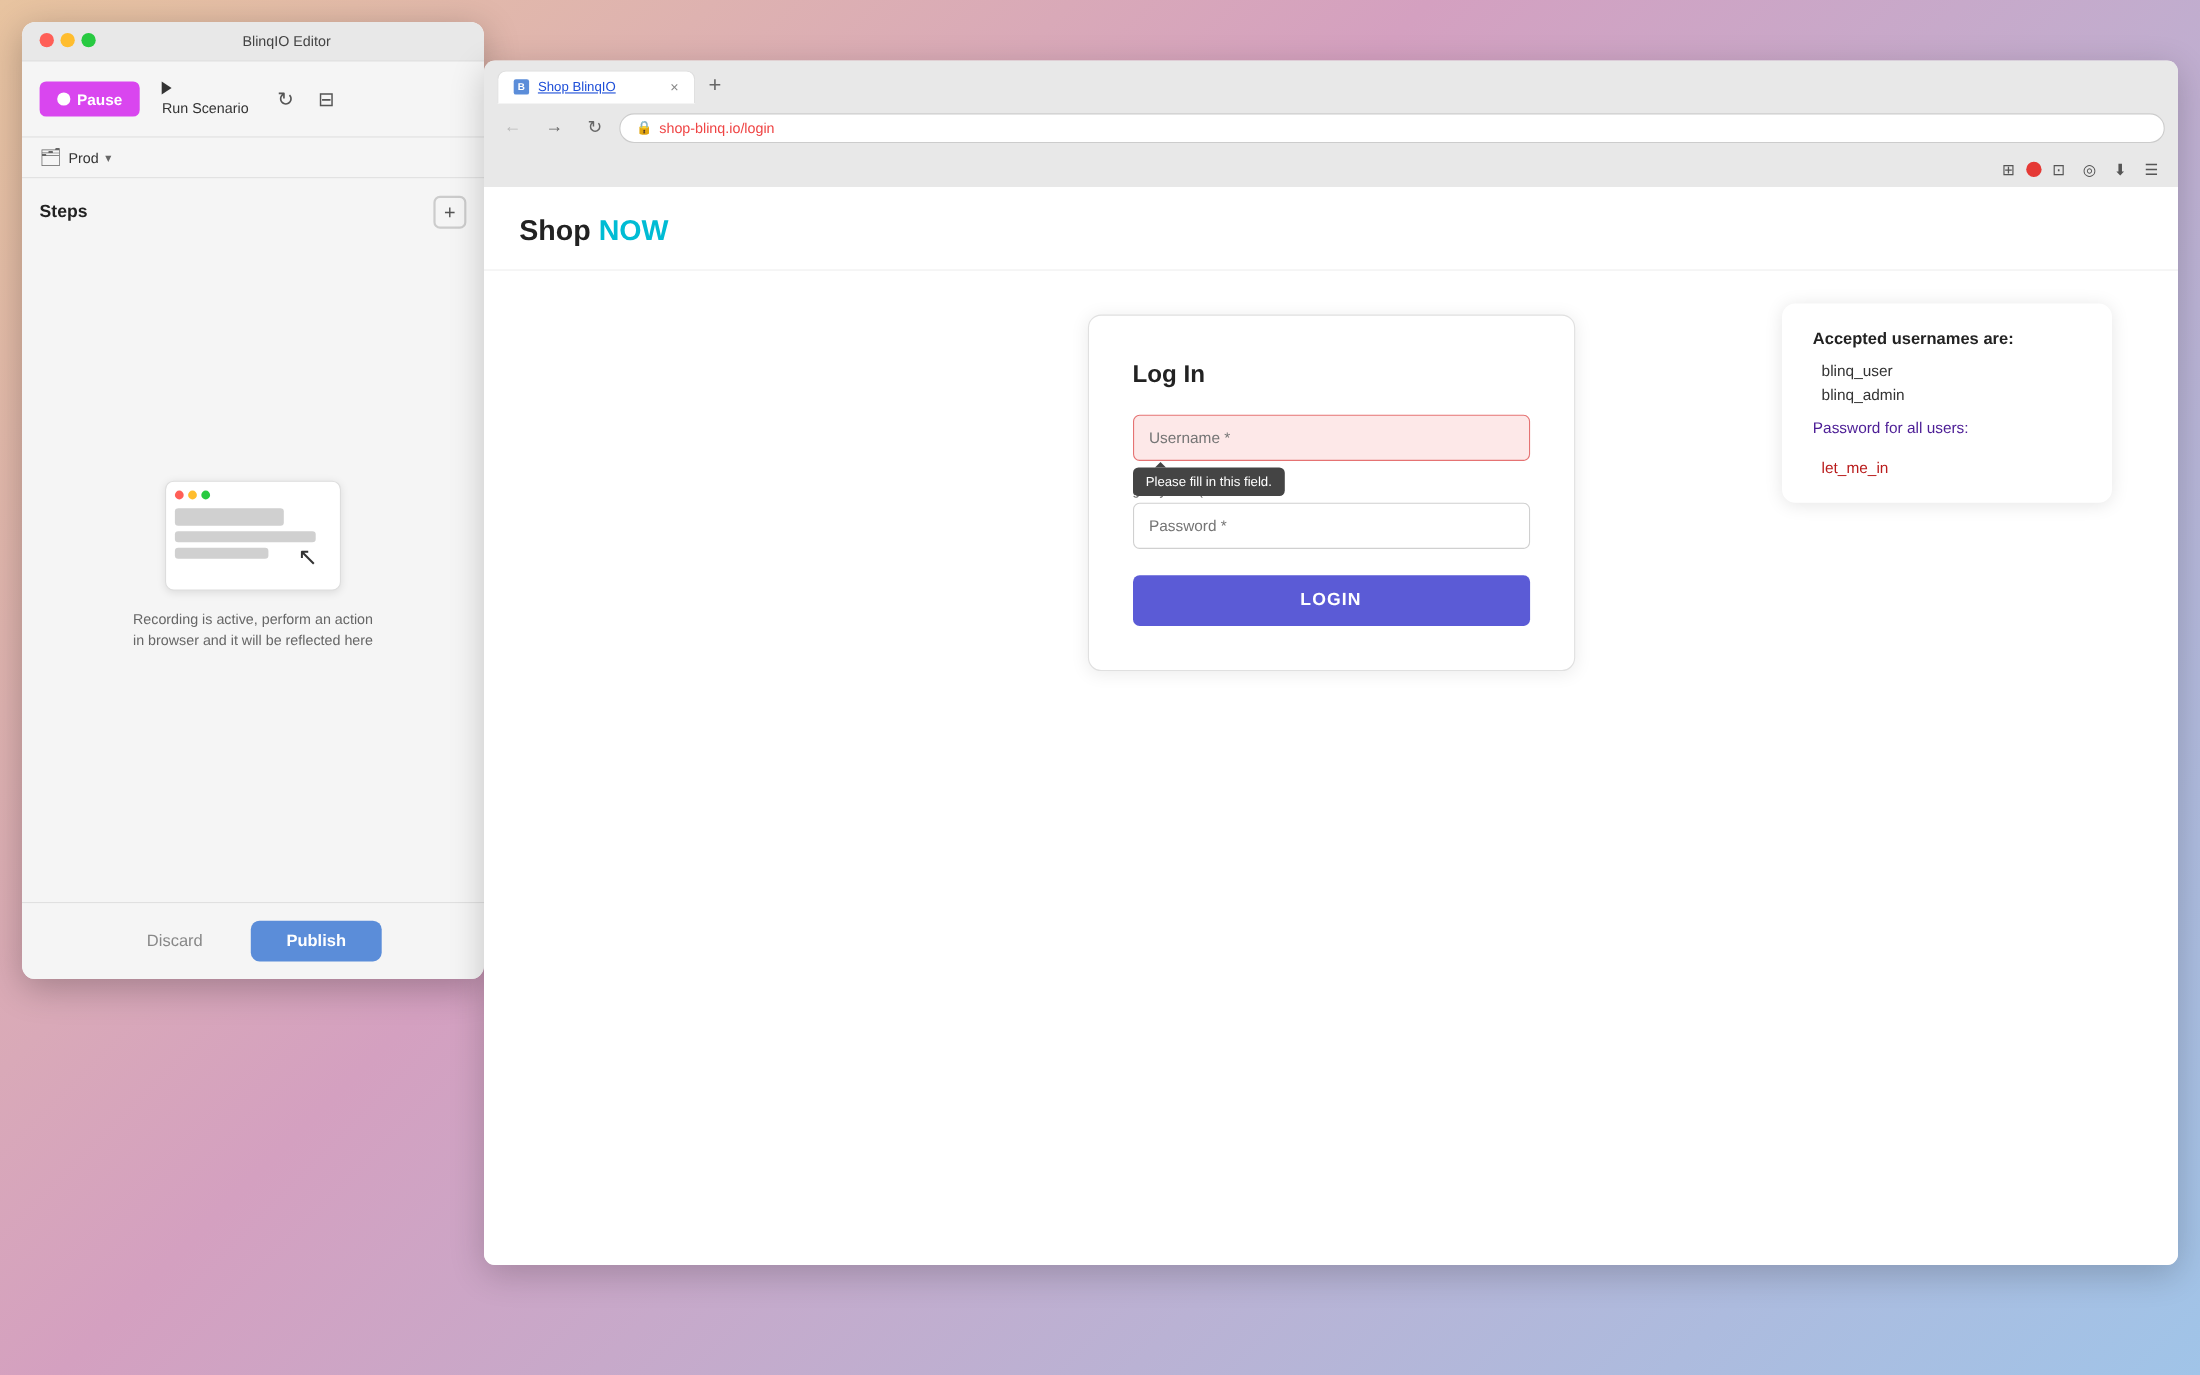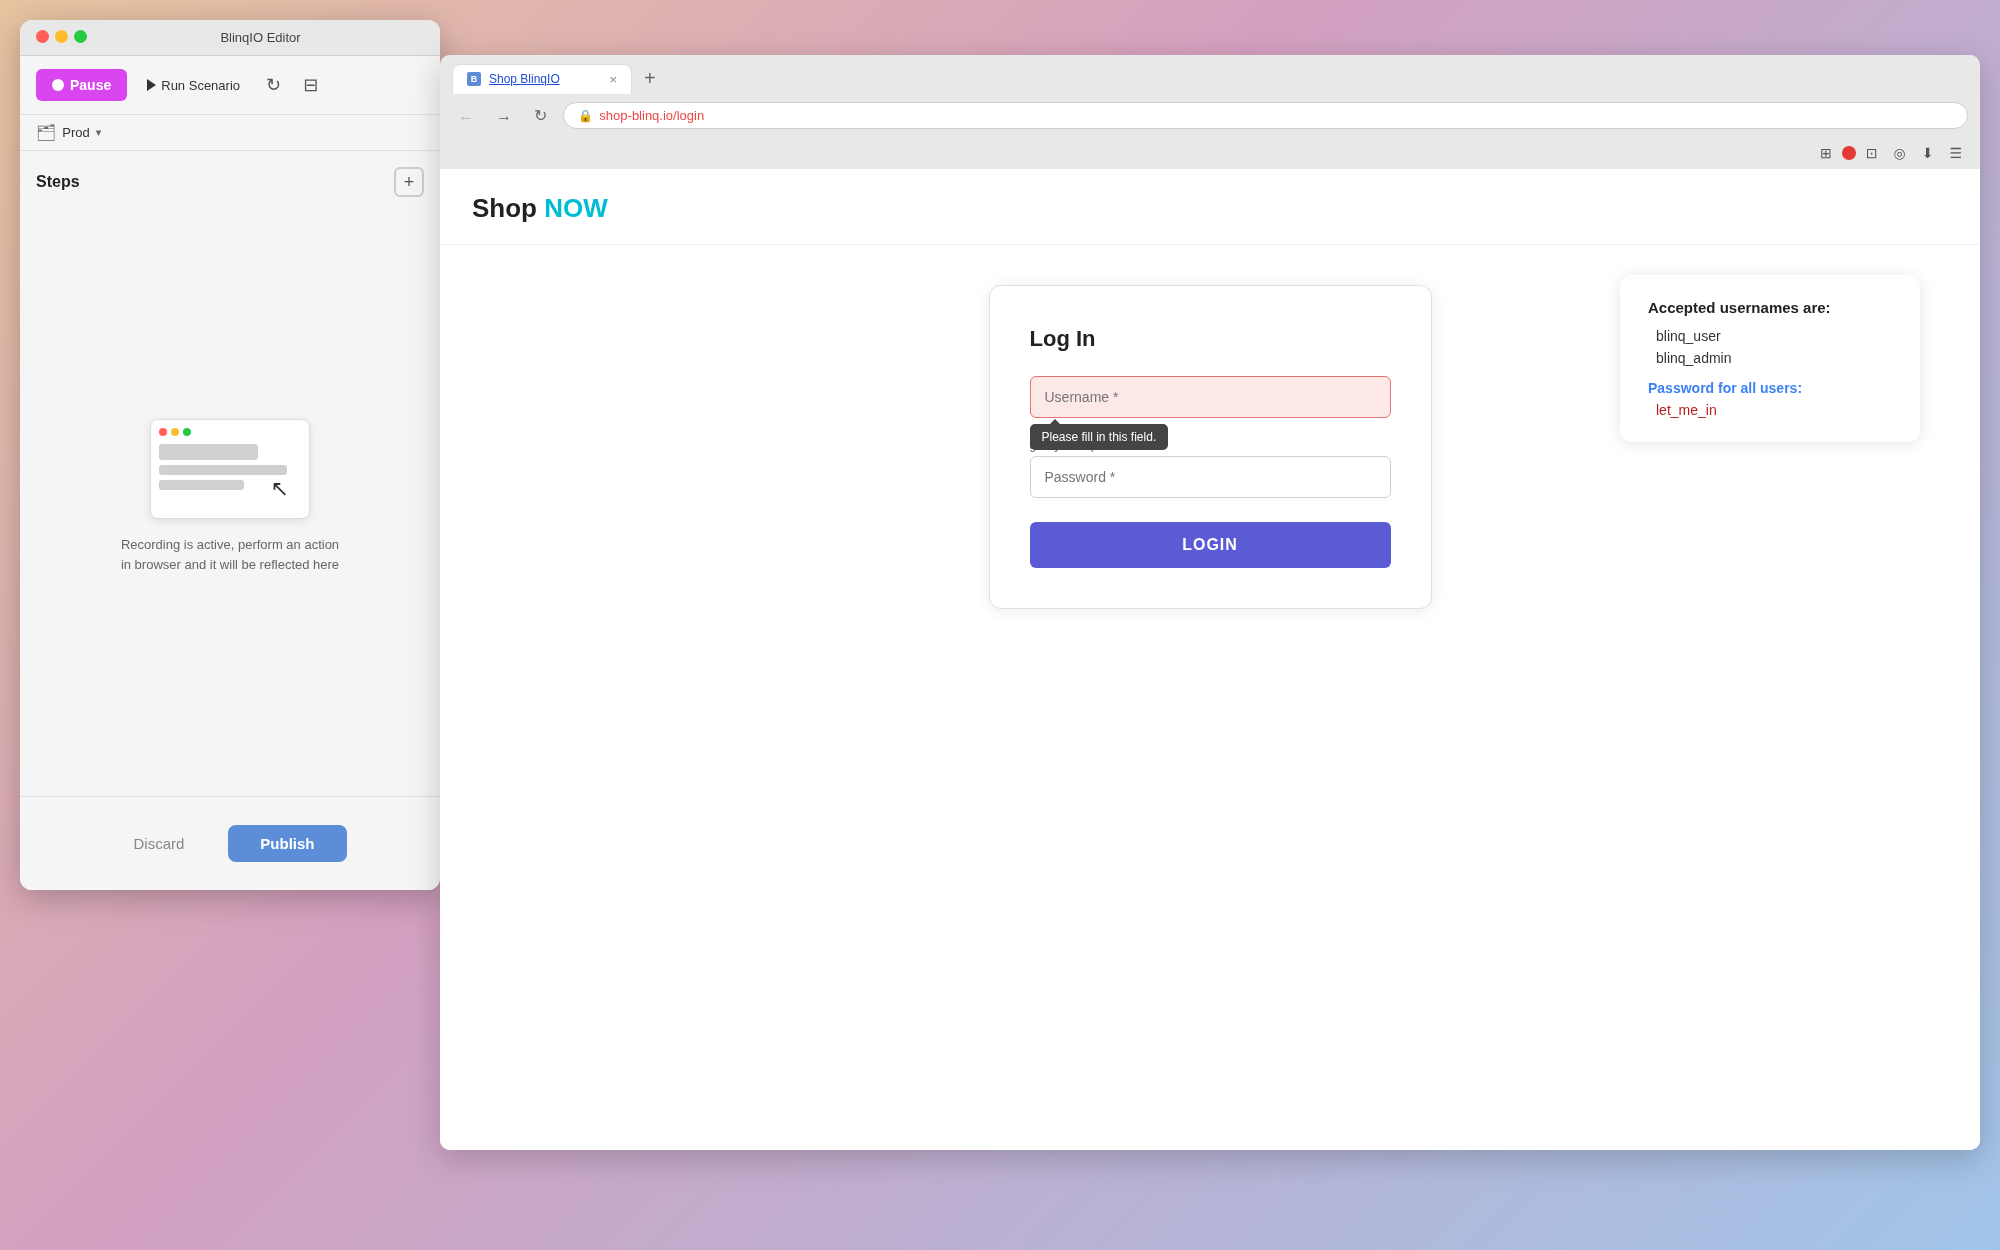--- a/index.html
+++ b/index.html
@@ -86,24 +86,25 @@
       border-radius: 50%;
       background: white;
     }
 
     .btn-run-scenario {
       background: transparent;
       border: none;
       color: #333;
       font-size: 13px;
       display: flex;
-      align-items: center;
+      align-items: flex-start;
       gap: 5px;
       cursor: pointer;
       padding: 6px 10px;
+      flex-direction: column;
     }
     .btn-run-scenario .play-icon {
       width: 0;
       height: 0;
       border-top: 6px solid transparent;
       border-bottom: 6px solid transparent;
       border-left: 9px solid #333;
     }
 
     .toolbar-icon-btn {
@@ -226,21 +227,21 @@
     }
 
     .recording-text {
       text-align: center;
       font-size: 13px;
       color: #666;
       line-height: 1.5;
     }
 
     .editor-footer {
-      padding: 28px 24px;
+      padding: 16px 24px;
       display: flex;
       justify-content: center;
       gap: 24px;
       border-top: 1px solid #e0e0e0;
       background: #f5f5f5;
     }
     .btn-discard {
       background: transparent;
       border: none;
       font-size: 15px;
@@ -507,23 +508,23 @@
       font-size: 14px;
       color: #333;
       margin-bottom: 6px;
       padding-left: 8px;
     }
     .info-card-section {
       margin-top: 14px;
     }
     .info-card-label {
       font-size: 14px;
-      font-weight: 700;
-      color: #3b82f6;
-      margin-bottom: 6px;
+      font-weight: 400;
+      color: #4c1d95;
+      margin-bottom: 20px;
     }
     .info-card-value {
       font-size: 14px;
       color: #b91c1c;
       padding-left: 8px;
     }
   </style>
 </head>
 <body>
 

